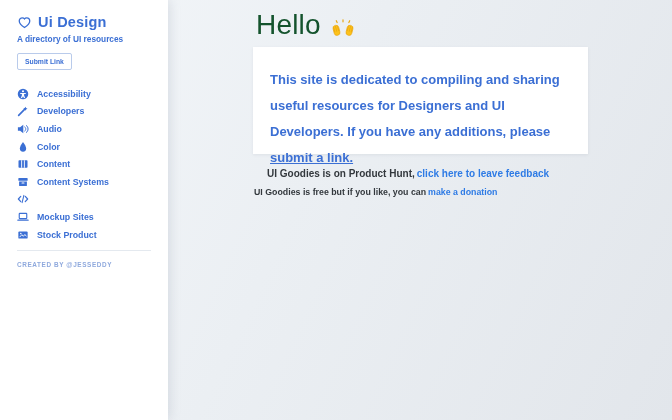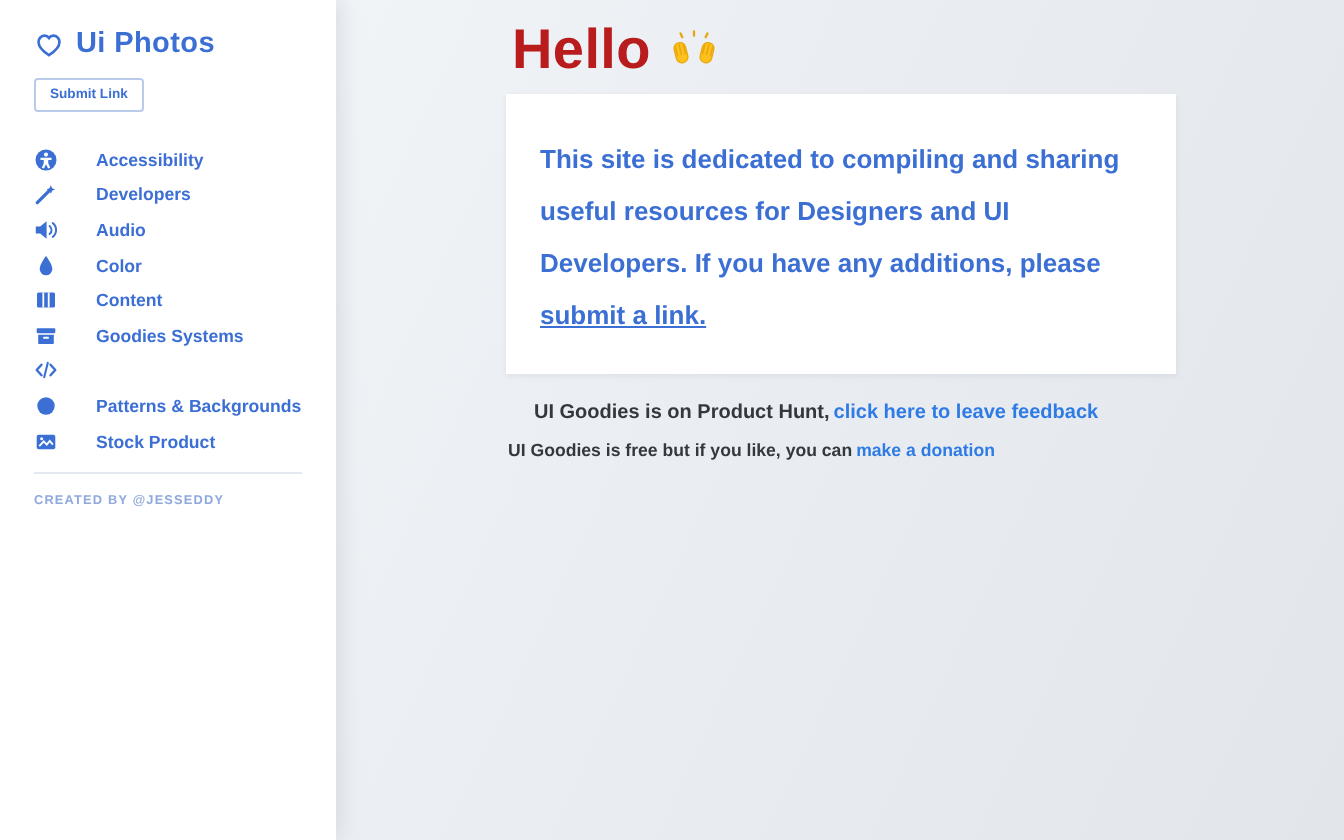--- a/index.html
+++ b/index.html
@@ -24,42 +24,42 @@
   .logo-title { font-size: 14.5px; font-weight: 800; color: #3b6fd4; letter-spacing: 0.2px; }
   .tagline { margin-top: 4px; font-size: 8.3px; font-weight: 600; color: #3b6fd4; }
   .submit-btn {
     margin-top: 9px; font-family: inherit;
     font-size: 6.8px; font-weight: 600; color: #3b6fd4;
     background: #ffffff; border: 1px solid #b9cbeb; border-radius: 2px;
     padding: 4px 7px; cursor: pointer;
   }
   .nav { margin-top: 15px; }
   .nav-item {
-    display: flex; align-items: center; gap: 19px;
+    display: flex; align-items: center; gap: 8px;
     height: 17.6px; cursor: pointer;
   }
   .nav-icon { width: 12px; height: 12px; display: inline-flex; flex: 0 0 12px; }
   .nav-icon svg { width: 12px; height: 12px; }
   .nav-label { font-size: 8.8px; font-weight: 600; color: #3b6fd4; white-space: nowrap; }
   .divider { margin-top: 7px; width: 134px; border-top: 1px solid #e4e9ef; }
   .created {
     margin-top: 10px; font-size: 6.4px; font-weight: 700;
     letter-spacing: 0.6px; color: #8fa9dd; text-transform: uppercase;
   }
 
   
   .main { position: absolute; left: 253px; top: 0; width: 335px; }
   .hello {
-    margin: 9px 0 0 3px; display: flex; align-items: center; gap: 9px;
-    font-size: 28px; font-weight: 700; color: #b91c1c; letter-spacing: 0.2px;
+    margin: 9px 0 0 3px; display: flex; align-items: flex-end; gap: 9px;
+    font-size: 28px; font-weight: 400; color: #14532d; letter-spacing: 0.2px;
   }
   .hands-ic { display: inline-flex; width: 26px; height: 23px; }
   .hands-ic svg { width: 26px; height: 23px; }
   .card {
-    margin-top: 6px; width: 335px; height: 140px;
+    margin-top: 6px; width: 335px; height: 107px;
     background: #ffffff; box-shadow: 0 1px 3px rgba(90,100,115,0.10);
     padding: 20px 17px;
   }
   .intro { font-size: 13px; font-weight: 700; line-height: 26px; color: #3b6fd4; }
   .intro-link { color: #3b6fd4; text-decoration: underline; cursor: pointer; }
   .line1 { margin: 14px 0 0 14px; font-size: 10px; font-weight: 700; color: #33383d; }
   .line2 { margin: 8px 0 0 1px; font-size: 8.8px; font-weight: 700; color: #33383d; }
   .blue-link { color: #2e7be5; text-decoration: none; cursor: pointer; margin-left: 2px; }
 </style>
 </head>
@@ -67,22 +67,23 @@
 
 <div class="page">
 
   <aside class="sidebar">
     <div class="logo-row">
       <span class="heart-ic">
         <svg viewBox="0 0 16 16">
             <path d="M8 13.4C5.2 11.6 2.4 9.3 2.4 6.4 2.4 4.5 3.9 3 5.7 3c1 0 1.8.5 2.3 1.2C8.5 3.5 9.3 3 10.3 3c1.8 0 3.3 1.5 3.3 3.4 0 2.9-2.8 5.2-5.6 7z" fill="none" stroke="#3b6fd4" stroke-width="1.4"></path>
           </svg>
       </span>
-      <span class="logo-title">Ui Photos</span>
+      <span class="logo-title">Ui Design</span>
     </div>
+    <div class="tagline">A directory of UI resources</div>
     <button class="submit-btn">Submit Link</button>
     <nav class="nav" id="nav">
         <div class="nav-item">
           <span class="nav-icon">
             <svg viewBox="0 0 16 16">
               <circle cx="8" cy="8" r="7" fill="#3b6fd4"></circle>
               <circle cx="8" cy="4.4" r="1.4" fill="#fff"></circle>
               <path d="M4.3 6.5h7.4V8H9.5v2.1l1.3 3-1.4.6L8 10.9l-1.4 2.8-1.4-.6 1.3-3V8H4.3z" fill="#fff"></path>
             </svg>
           </span>
@@ -126,37 +127,38 @@
           <span class="nav-label">Content</span>
         </div>
         <div class="nav-item">
           <span class="nav-icon">
             <svg viewBox="0 0 16 16">
               <rect x="1.8" y="2.8" width="12.4" height="3.4" rx="0.7" fill="#3b6fd4"></rect>
               <path d="M2.8 7.2h10.4v5.4a.8.8 0 0 1-.8.8H3.6a.8.8 0 0 1-.8-.8z" fill="#3b6fd4"></path>
               <rect x="6" y="8.5" width="4" height="1.4" rx="0.7" fill="#fff"></rect>
             </svg>
           </span>
-          <span class="nav-label">Goodies Systems</span>
+          <span class="nav-label">Content Systems</span>
         </div>
         <div class="nav-item">
           <span class="nav-icon">
             <svg viewBox="0 0 16 16">
               <path d="M5 4.5 1.8 8 5 11.5 M11 4.5 14.2 8 11 11.5" stroke="#3b6fd4" stroke-width="1.6" fill="none" stroke-linecap="round" stroke-linejoin="round"></path>
               <path d="M9.2 3.2 6.8 12.8" stroke="#3b6fd4" stroke-width="1.4" stroke-linecap="round"></path>
             </svg>
           </span>
         </div>
         <div class="nav-item">
           <span class="nav-icon">
             <svg viewBox="0 0 16 16">
-              <circle cx="8" cy="8" r="5.8" fill="#3b6fd4"></circle>
-            </svg>
-          </span>
-          <span class="nav-label">Patterns &amp; Backgrounds</span>
+              <rect x="3" y="3.2" width="10" height="7" rx="0.8" fill="none" stroke="#3b6fd4" stroke-width="1.5"></rect>
+              <path d="M1.2 12.3h13.6" stroke="#3b6fd4" stroke-width="1.7" stroke-linecap="round"></path>
+            </svg>
+          </span>
+          <span class="nav-label">Mockup Sites</span>
         </div>
         <div class="nav-item">
           <span class="nav-icon">
             <svg viewBox="0 0 16 16">
               <rect x="1.8" y="3.2" width="12.4" height="9.6" rx="1.3" fill="#3b6fd4"></rect>
               <path d="M3.5 10.8l3-3.2 2 2.1 2-2.4 2.1 2.5" stroke="#fff" stroke-width="1.2" fill="none"></path>
               <circle cx="5.1" cy="5.9" r="1" fill="#fff"></circle>
             </svg>
           </span>
           <span class="nav-label">Stock Product</span>

